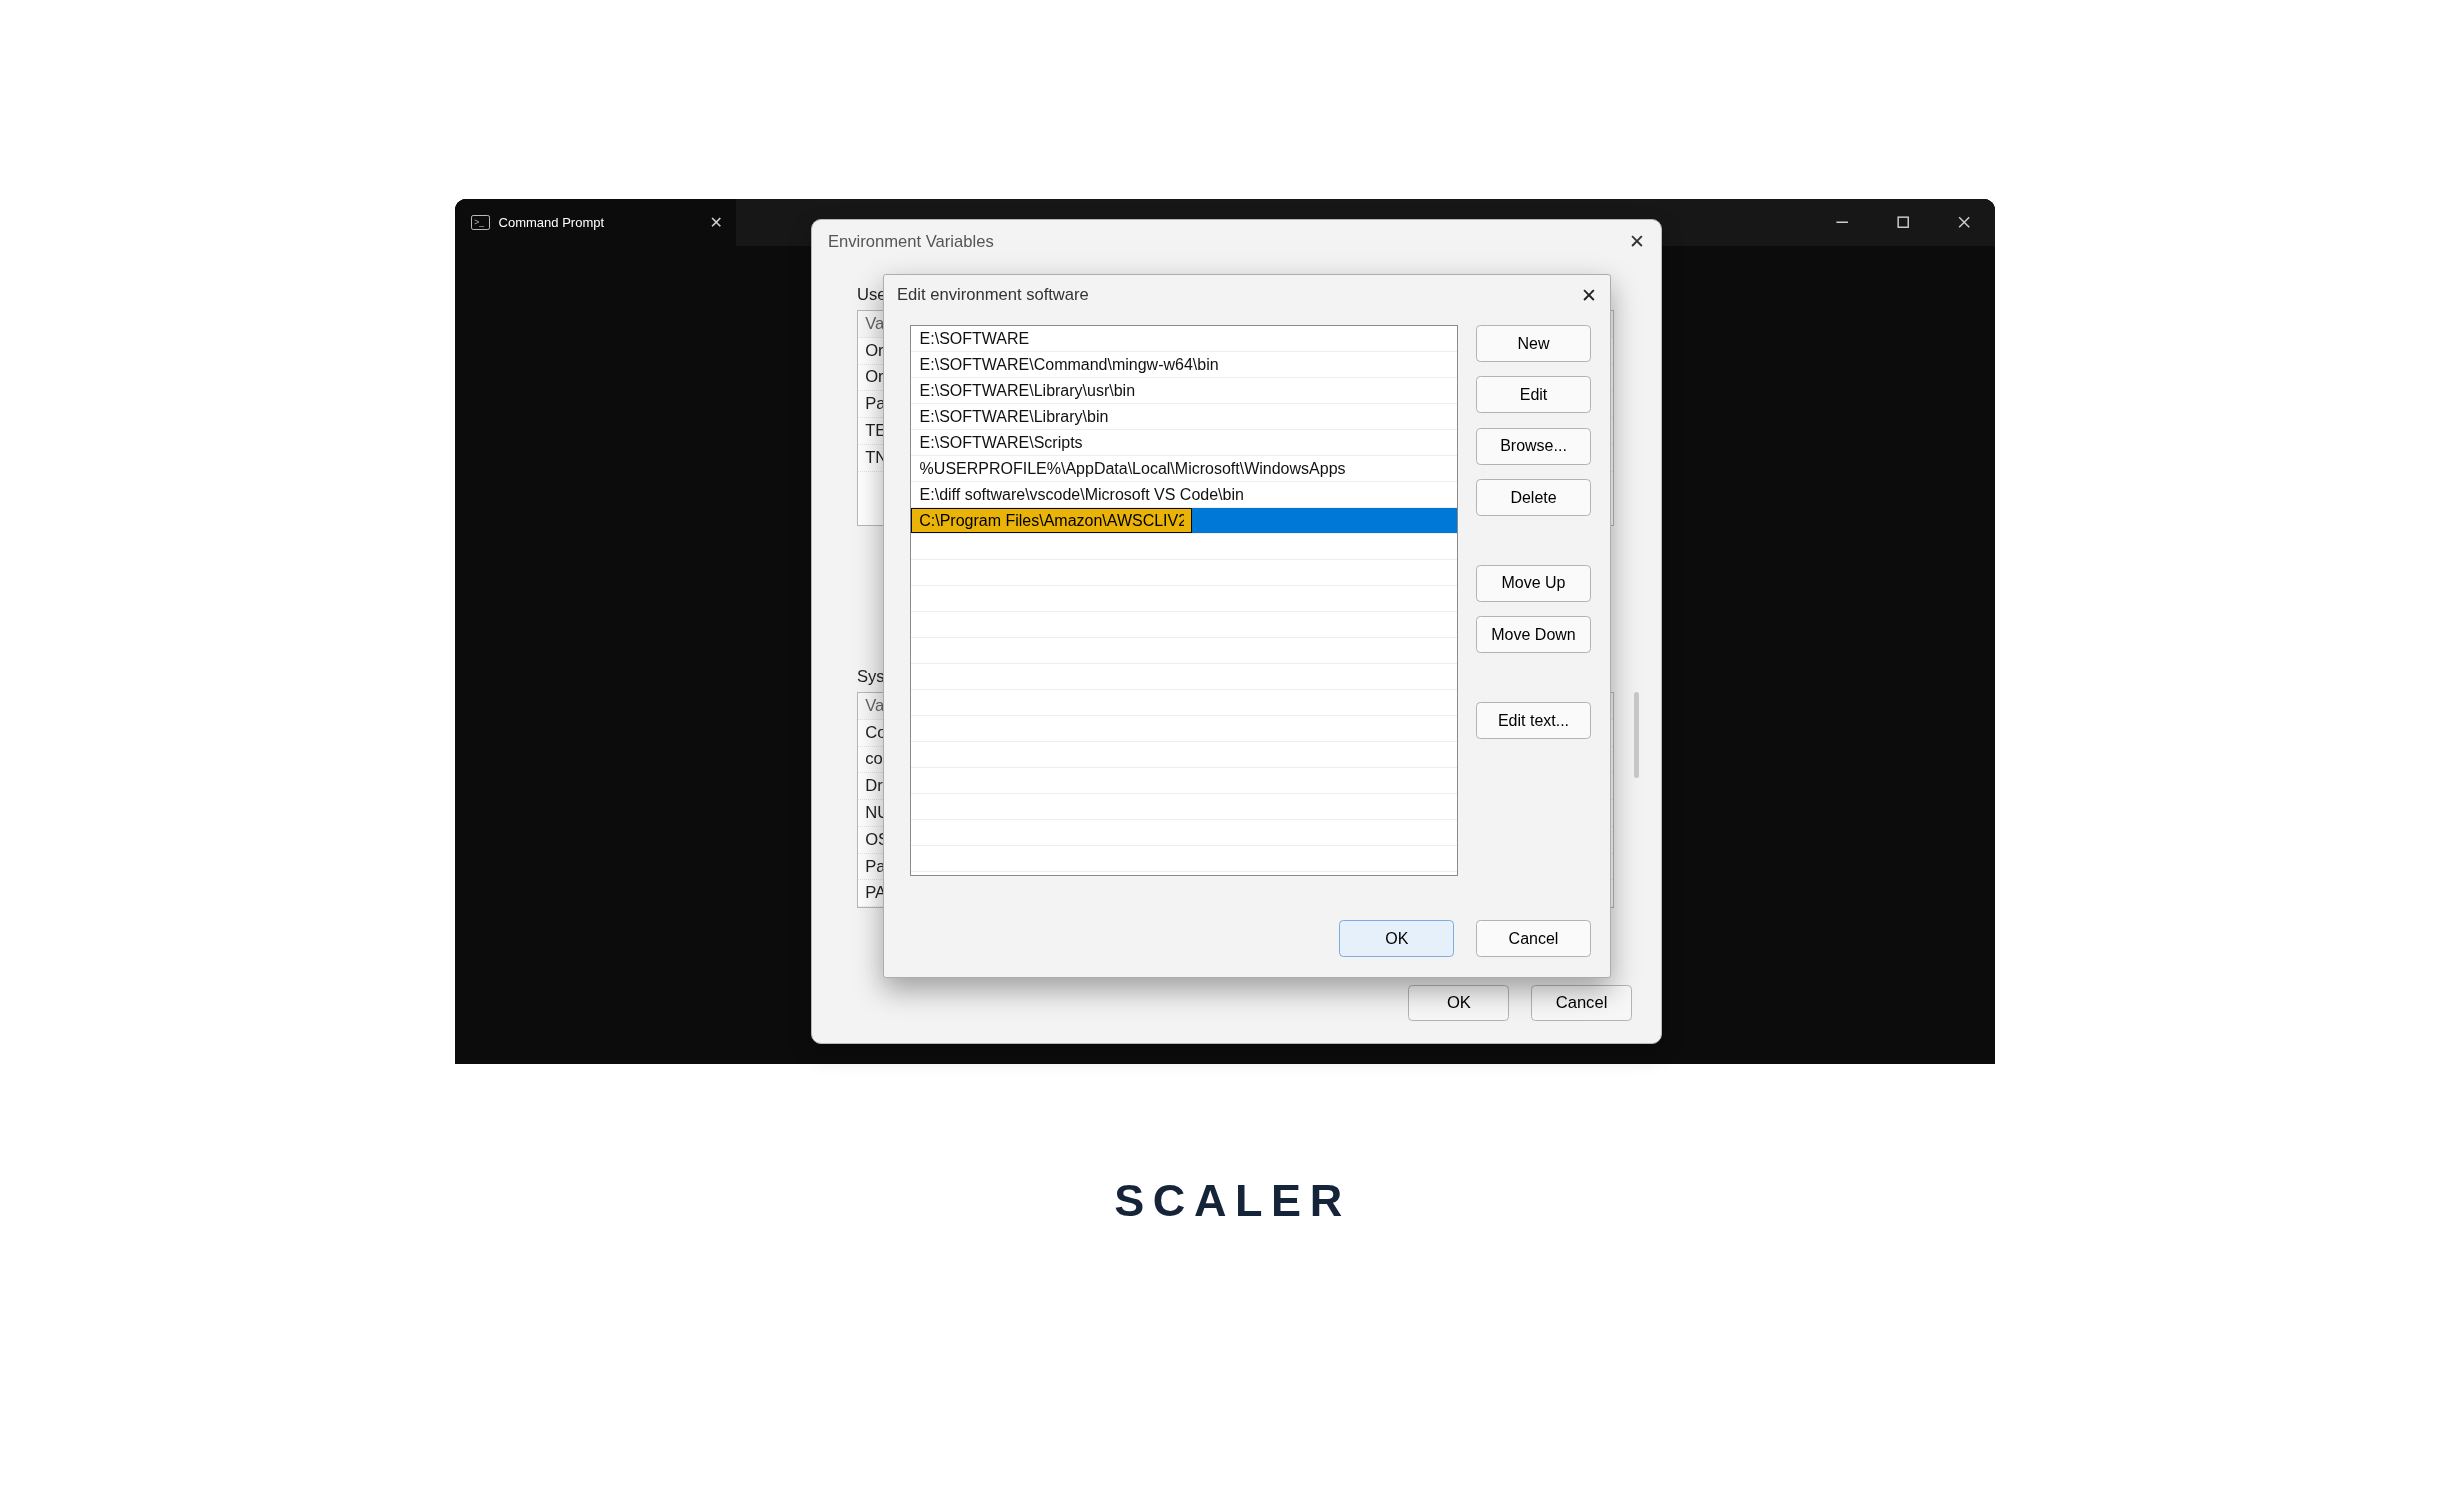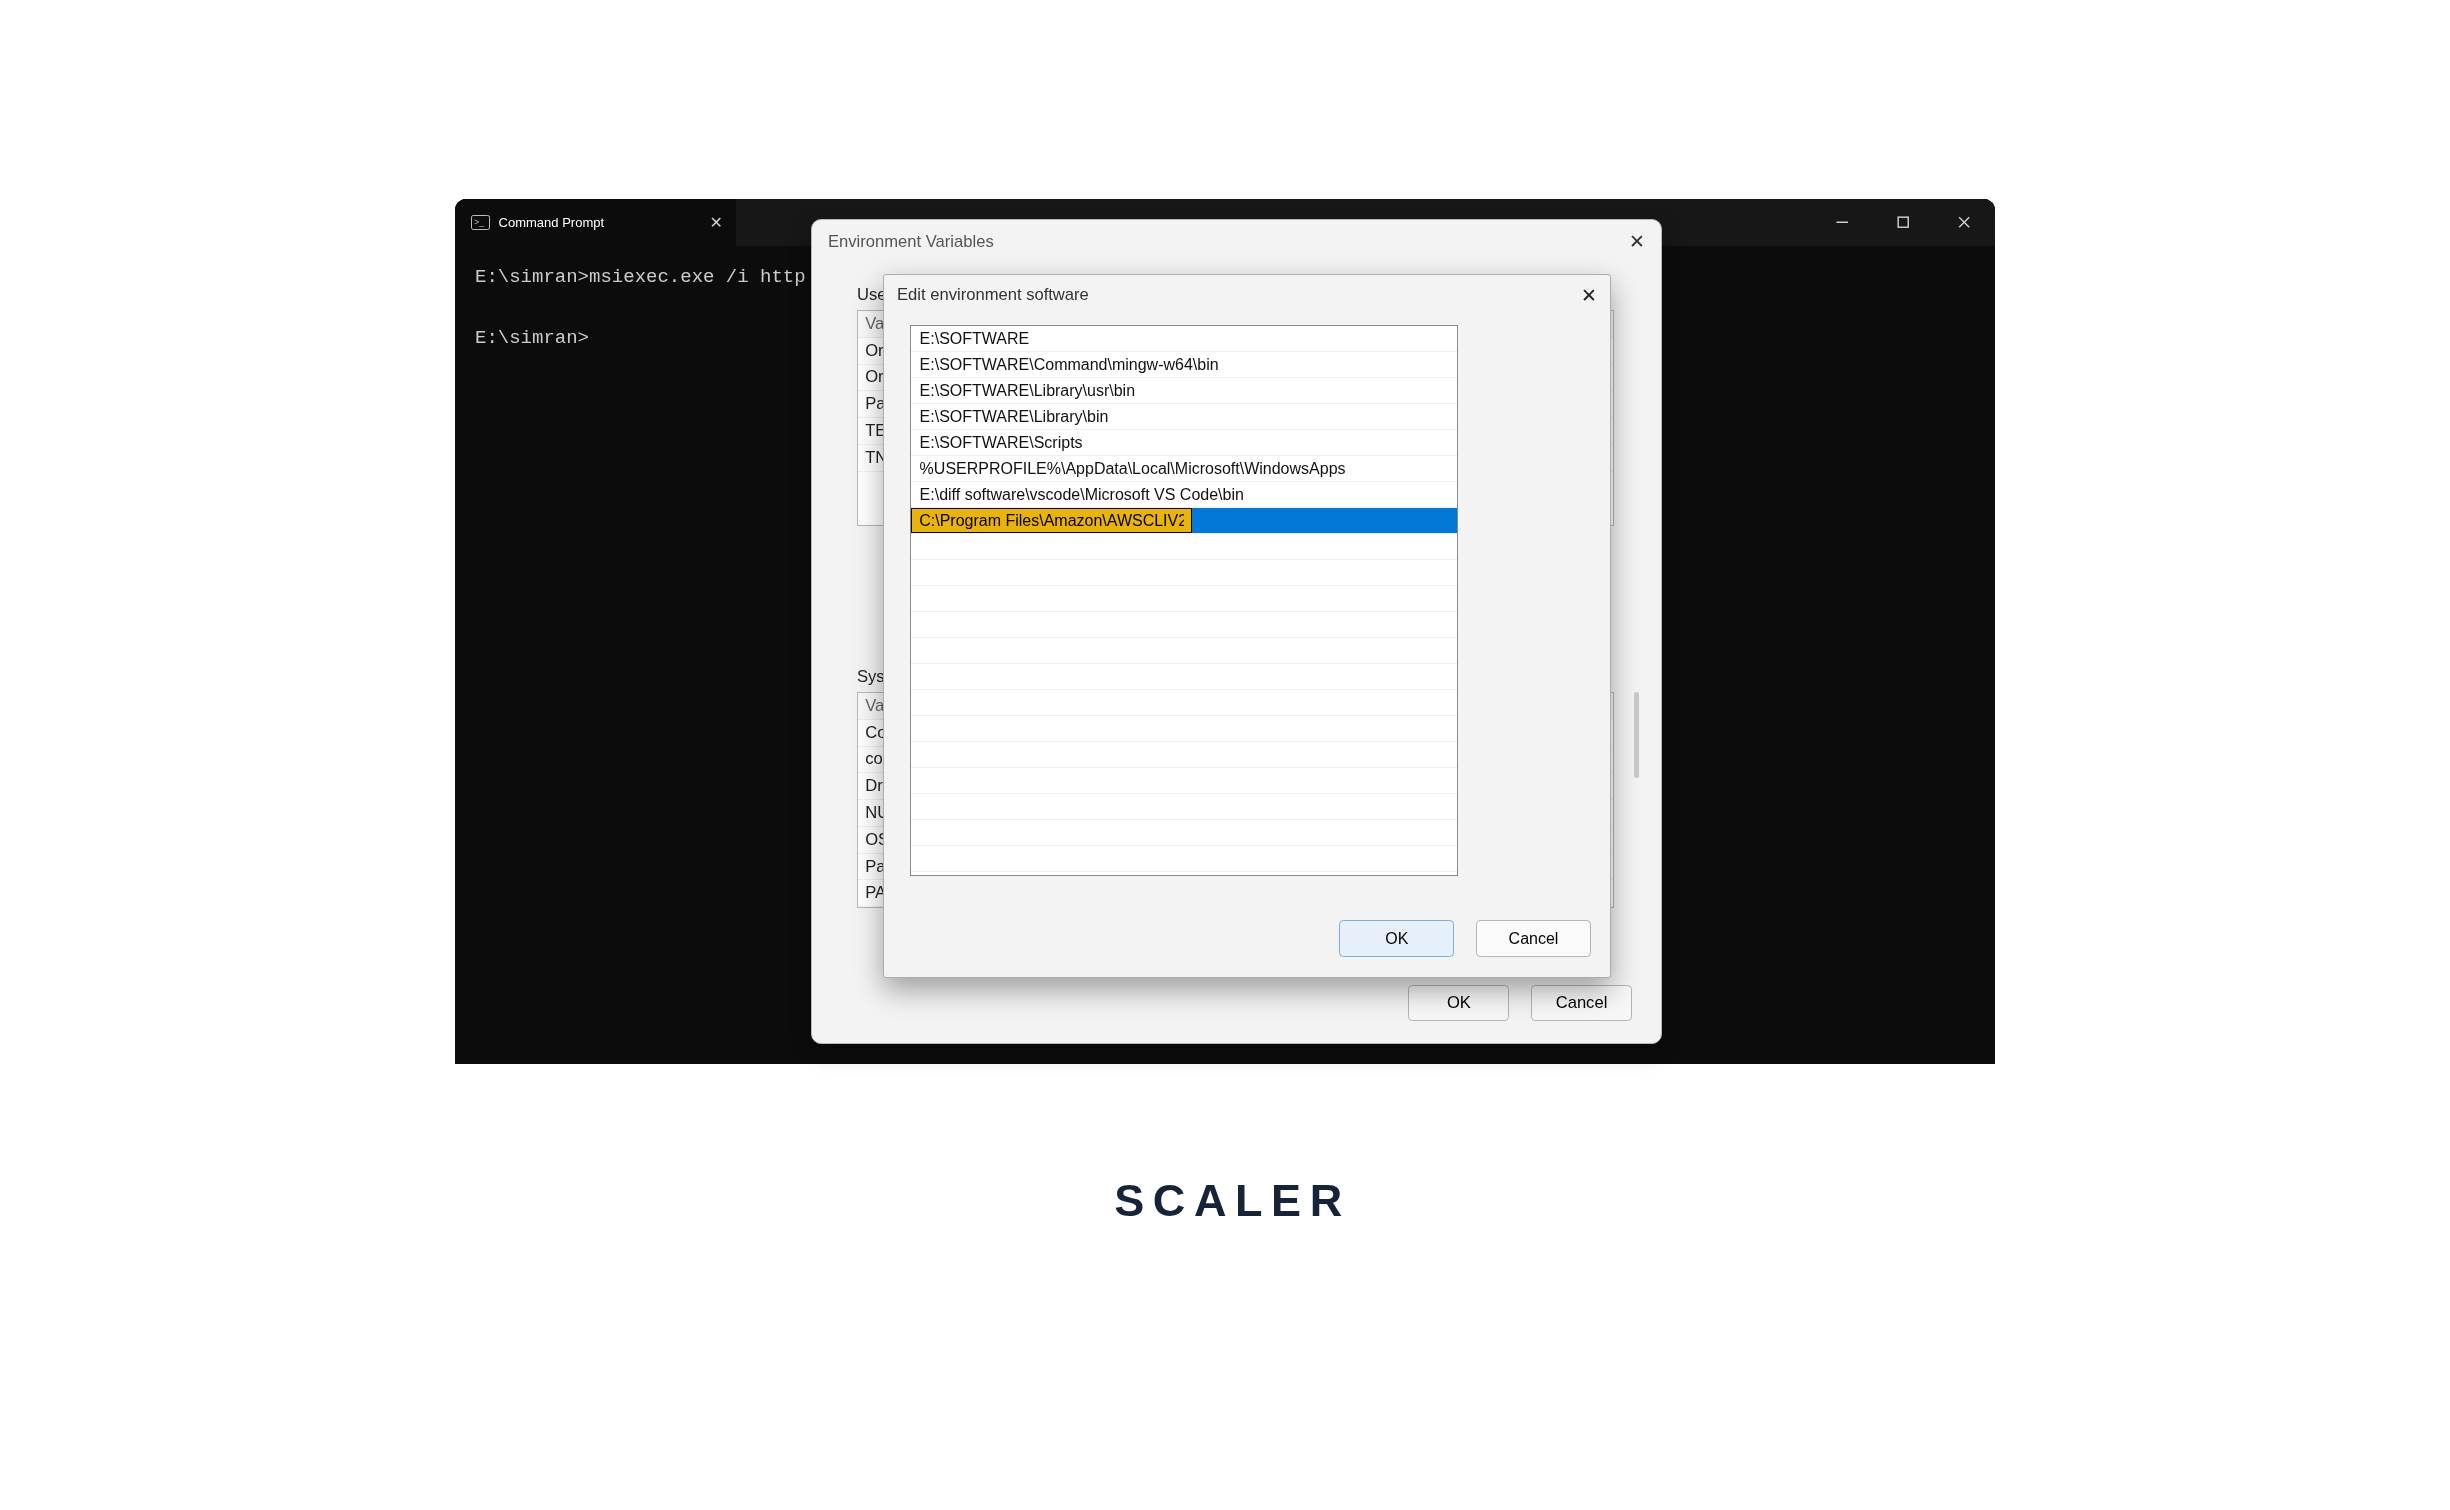--- a/index.html
+++ b/index.html
@@ -273,23 +273,20 @@
           </svg>
       </div>
       <div class="winbtn">
         <svg width="14.4" height="14.4" viewBox="0 0 20 20">
             <line x1="3" y1="3" x2="17" y2="17" stroke="#cfcfcf" stroke-width="2"></line>
             <line x1="17" y1="3" x2="3" y2="17" stroke="#cfcfcf" stroke-width="2"></line>
           </svg>
       </div>
     </div>
   </div>
-  <div class="terminal-body"><span>E:\simran&gt;msiexec.exe /i http</span>
-<span></span>
-<span>E:\simran&gt;</span></div>
 </div>
 
 <div class="env-dialog">
   <div class="env-title">
     <span>Environment Variables</span>
     <span class="env-close">✕</span>
   </div>
 
   <div class="group-label user-group">User</div>
   <div class="env-list user">
@@ -345,20 +342,31 @@
     <div class="path-row"></div>
     <div class="path-row"></div>
     <div class="path-row"></div>
     <div class="path-row"></div>
     <div class="path-row"></div>
     <div class="path-row"></div>
     <div class="path-row"></div>
     <div class="path-row"></div>
   </div>
 
+  <div class="side-btns">
+    <div class="side-btn">New</div>
+    <div class="side-btn">Edit</div>
+    <div class="side-btn">Browse...</div>
+    <div class="side-btn">Delete</div>
+    <div class="side-gap"></div>
+    <div class="side-btn">Move Up</div>
+    <div class="side-btn">Move Down</div>
+    <div class="side-gap"></div>
+    <div class="side-btn">Edit text...</div>
+  </div>
 
   <div class="bottom-btns">
     <div class="ok-btn">OK</div>
     <div class="side-btn" style="width:115px">Cancel</div>
   </div>
 </div>
 
 <div class="logo">
   <div class="logo-scaler">SCALER</div>
 </div>

